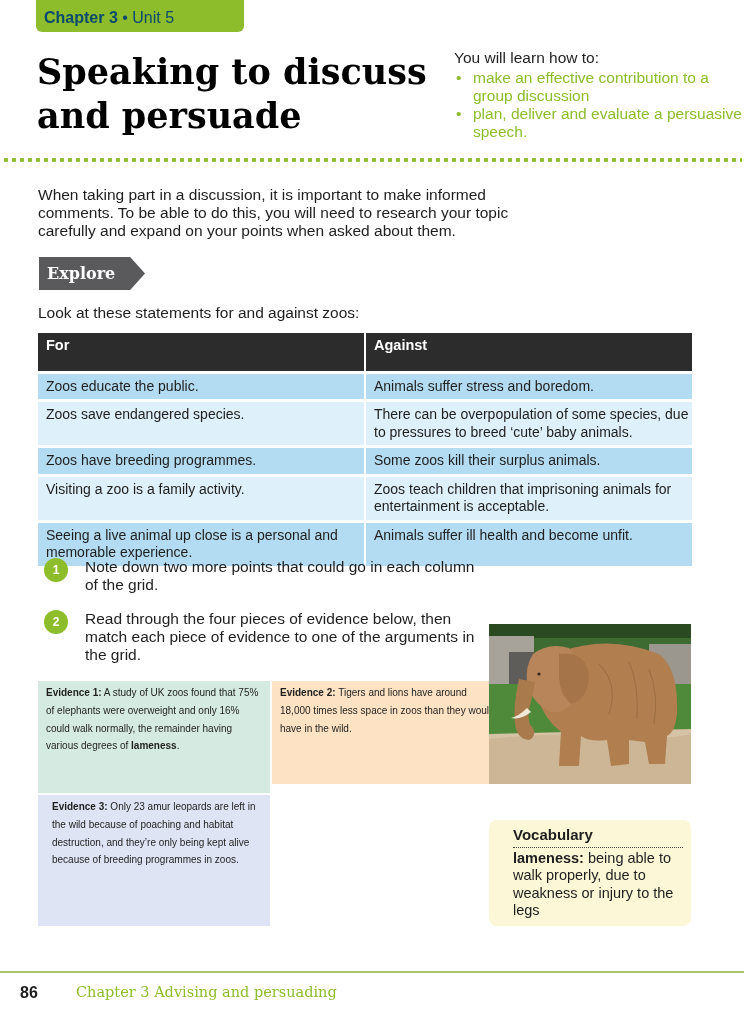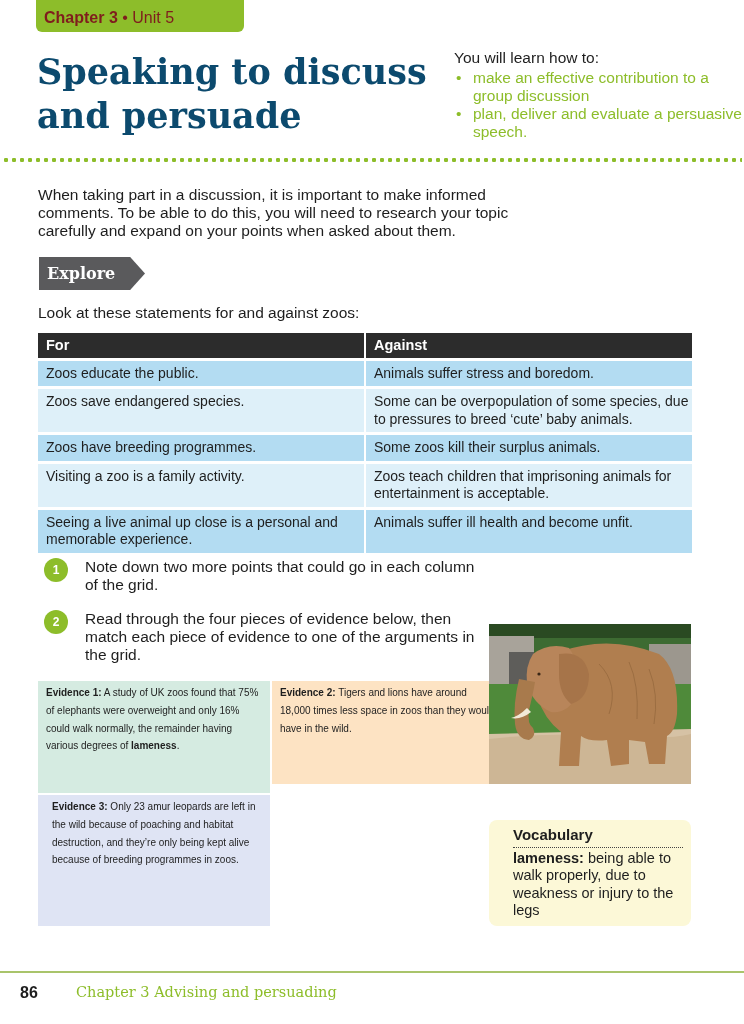--- a/index.html
+++ b/index.html
@@ -2,29 +2,29 @@
 <html><head>
   <meta charset="utf-8">
   <style>
     * { box-sizing: border-box; margin: 0; padding: 0; }
     html, body { width: 744px; height: 1024px; background: #ffffff; overflow: hidden; }
     body { position: relative; font-family: "DejaVu Sans", sans-serif; color: #1e1e1e; }
 
     .chapter-tab {
       position: absolute; left: 36px; top: 0; width: 208px; height: 32px;
       background: #8dbd2a; border-radius: 0 0 6px 6px;
-      color: #7f1d1d; font-family: "Liberation Sans", sans-serif; font-size: 16px;
+      color: #0c4a6e; font-family: "Liberation Sans", sans-serif; font-size: 16px;
       line-height: 36px; padding-left: 8px;
     }
     .chapter-tab b { font-weight: bold; }
 
     .page-title {
       position: absolute; left: 37px; top: 50px; width: 400px;
       font-family: "DejaVu Serif", serif; font-weight: bold; font-size: 35px;
-      line-height: 44px; color: #0c4a6e; letter-spacing: 0px;
+      line-height: 44px; color: #000000; letter-spacing: 0px;
     }
 
     .learn-box { position: absolute; left: 454px; top: 48px; width: 290px; }
     .learn-heading { font-family: "Liberation Sans", sans-serif; font-size: 15.5px; color: #1e1e1e; line-height: 19px; }
     .learn-list { list-style: none; margin-top: 2px; }
     .learn-list li {
       position: relative; padding-left: 19px;
       font-family: "Liberation Sans", sans-serif; font-size: 15.5px; line-height: 18px; color: #8dbd2a;
     }
     .learn-list li .bullet { position: absolute; left: 2px; top: 0; }
@@ -54,21 +54,21 @@
     }
 
     .zoo-table {
       position: absolute; left: 38px; top: 330px; width: 658px;
       border-collapse: separate; border-spacing: 2px 3px;
       margin-left: -2px;
       font-family: "Liberation Sans", sans-serif; font-size: 14px; line-height: 17.5px;
     }
     .zoo-table th {
       background: #2c2c2c; color: #fff; text-align: left; font-weight: bold;
-      padding: 4px 6px 3px 8px; font-size: 14.5px;
+      padding: 4px 6px 16px 8px; font-size: 14.5px;
     }
     .zoo-table td { padding: 4px 0 4px 8px; vertical-align: top; color: #1e1e1e; width: 50%; }
     .zoo-table tr.dark td { background: #b3dcf2; }
     .zoo-table tr.light td { background: #def0f9; }
 
     .task { position: absolute; left: 44px; width: 440px; }
     .task-num {
       position: absolute; left: 0; top: 0; width: 24px; height: 24px; border-radius: 50%;
       background: #8dbd2a; color: #fff; font-family: "Liberation Sans", sans-serif;
       font-weight: bold; font-size: 12px; line-height: 24px; text-align: center;
@@ -146,21 +146,21 @@
       <th>Against</th>
     </tr>
   </thead>
   <tbody>
     <tr class="dark">
       <td>Zoos educate the public.</td>
       <td>Animals suffer stress and boredom.</td>
     </tr>
     <tr class="light">
       <td>Zoos save endangered species.</td>
-      <td>Some can be overpopulation of some species, due to pressures to breed ‘cute’ baby animals.</td>
+      <td>There can be overpopulation of some species, due to pressures to breed ‘cute’ baby animals.</td>
     </tr>
     <tr class="dark">
       <td>Zoos have breeding programmes.</td>
       <td>Some zoos kill their surplus animals.</td>
     </tr>
     <tr class="light">
       <td>Visiting a zoo is a family activity.</td>
       <td>Zoos teach children that imprisoning animals for entertainment is acceptable.</td>
     </tr>
     <tr class="dark">

